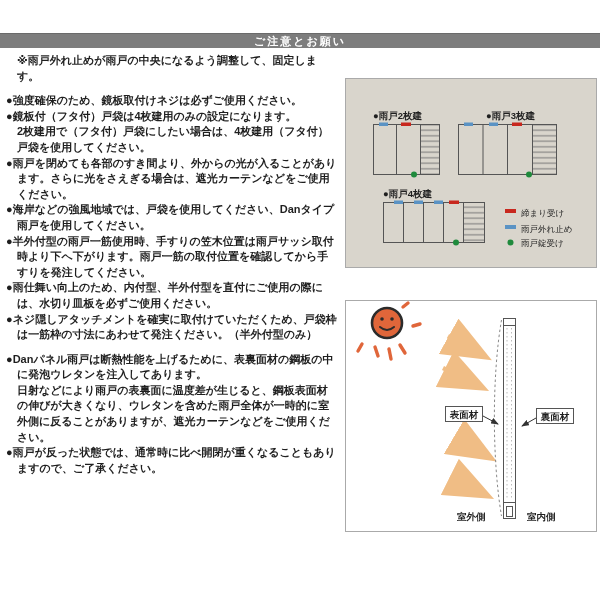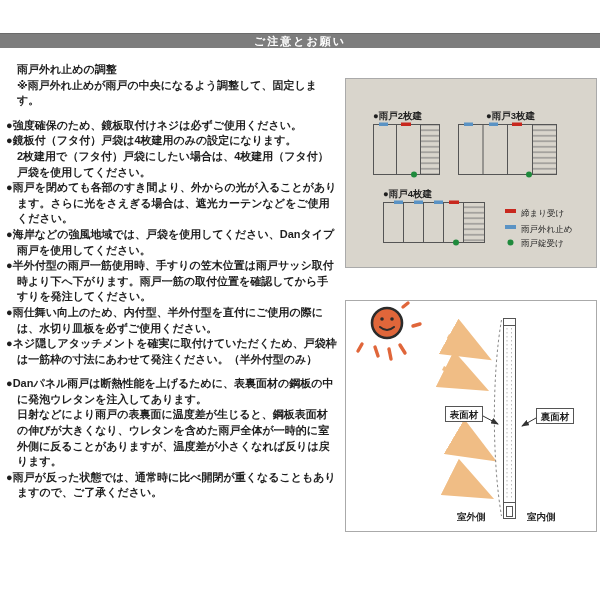--- a/index.html
+++ b/index.html
@@ -26,32 +26,31 @@
 </head>
 <body>
 
 <div class="page">
 
   <div class="header-bar">
     <span class="t">ご注意とお願い</span>
   </div>
 
   <div class="notes">
-    <div class="note sub gap">雨戸外れ止めの調整</div>
     <div class="note sub">※雨戸外れ止めが雨戸の中央になるよう調整して、固定します。</div>
     <div class="note gap">●強度確保のため、鏡板取付けネジは必ずご使用ください。</div>
     <div class="note">●鏡板付（フタ付）戸袋は4枚建用のみの設定になります。</div>
     <div class="note cont">2枚建用で（フタ付）戸袋にしたい場合は、4枚建用（フタ付）戸袋を使用してください。</div>
     <div class="note">●雨戸を閉めても各部のすき間より、外からの光が入ることがあります。さらに光をさえぎる場合は、遮光カーテンなどをご使用ください。</div>
     <div class="note">●海岸などの強風地域では、戸袋を使用してください、Danタイプ雨戸を使用してください。</div>
     <div class="note">●半外付型の雨戸一筋使用時、手すりの笠木位置は雨戸サッシ取付時より下へ下がります。雨戸一筋の取付位置を確認してから手すりを発注してください。</div>
     <div class="note">●雨仕舞い向上のため、内付型、半外付型を直付にご使用の際には、水切り皿板を必ずご使用ください。</div>
     <div class="note">●ネジ隠しアタッチメントを確実に取付けていただくため、戸袋枠は一筋枠の寸法にあわせて発注ください。（半外付型のみ）</div>
     <div class="note gap">●Danパネル雨戸は断熱性能を上げるために、表裏面材の鋼板の中に発泡ウレタンを注入してあります。</div>
-    <div class="note cont">日射などにより雨戸の表裏面に温度差が生じると、鋼板表面材の伸びが大きくなり、ウレタンを含めた雨戸全体が一時的に室外側に反ることがありますが、温度差が小さくなれば反りは戻ります。</div>
+    <div class="note cont">日射などにより雨戸の表裏面に温度差が生じると、鋼板表面材の伸びが大きくなり、ウレタンを含めた雨戸全体が一時的に室外側に反ることがありますが、遮光カーテンなどをご使用ください。</div>
     <div class="note">●雨戸が反った状態では、通常時に比べ開閉が重くなることもありますので、ご了承ください。</div>
   </div>
 
   <div class="fig-title t1">【雨戸錠・雨戸外れ止めの位置】</div>
 
   <div class="figwrap1">
     <svg width="252" height="190" viewBox="0 0 252 190">
       <defs>
         <pattern id="hatchP" width="6" height="5.5" patternUnits="userSpaceOnUse">
           <path d="M0 2.75 H6" stroke="#777" stroke-width="1" fill="none"></path>

